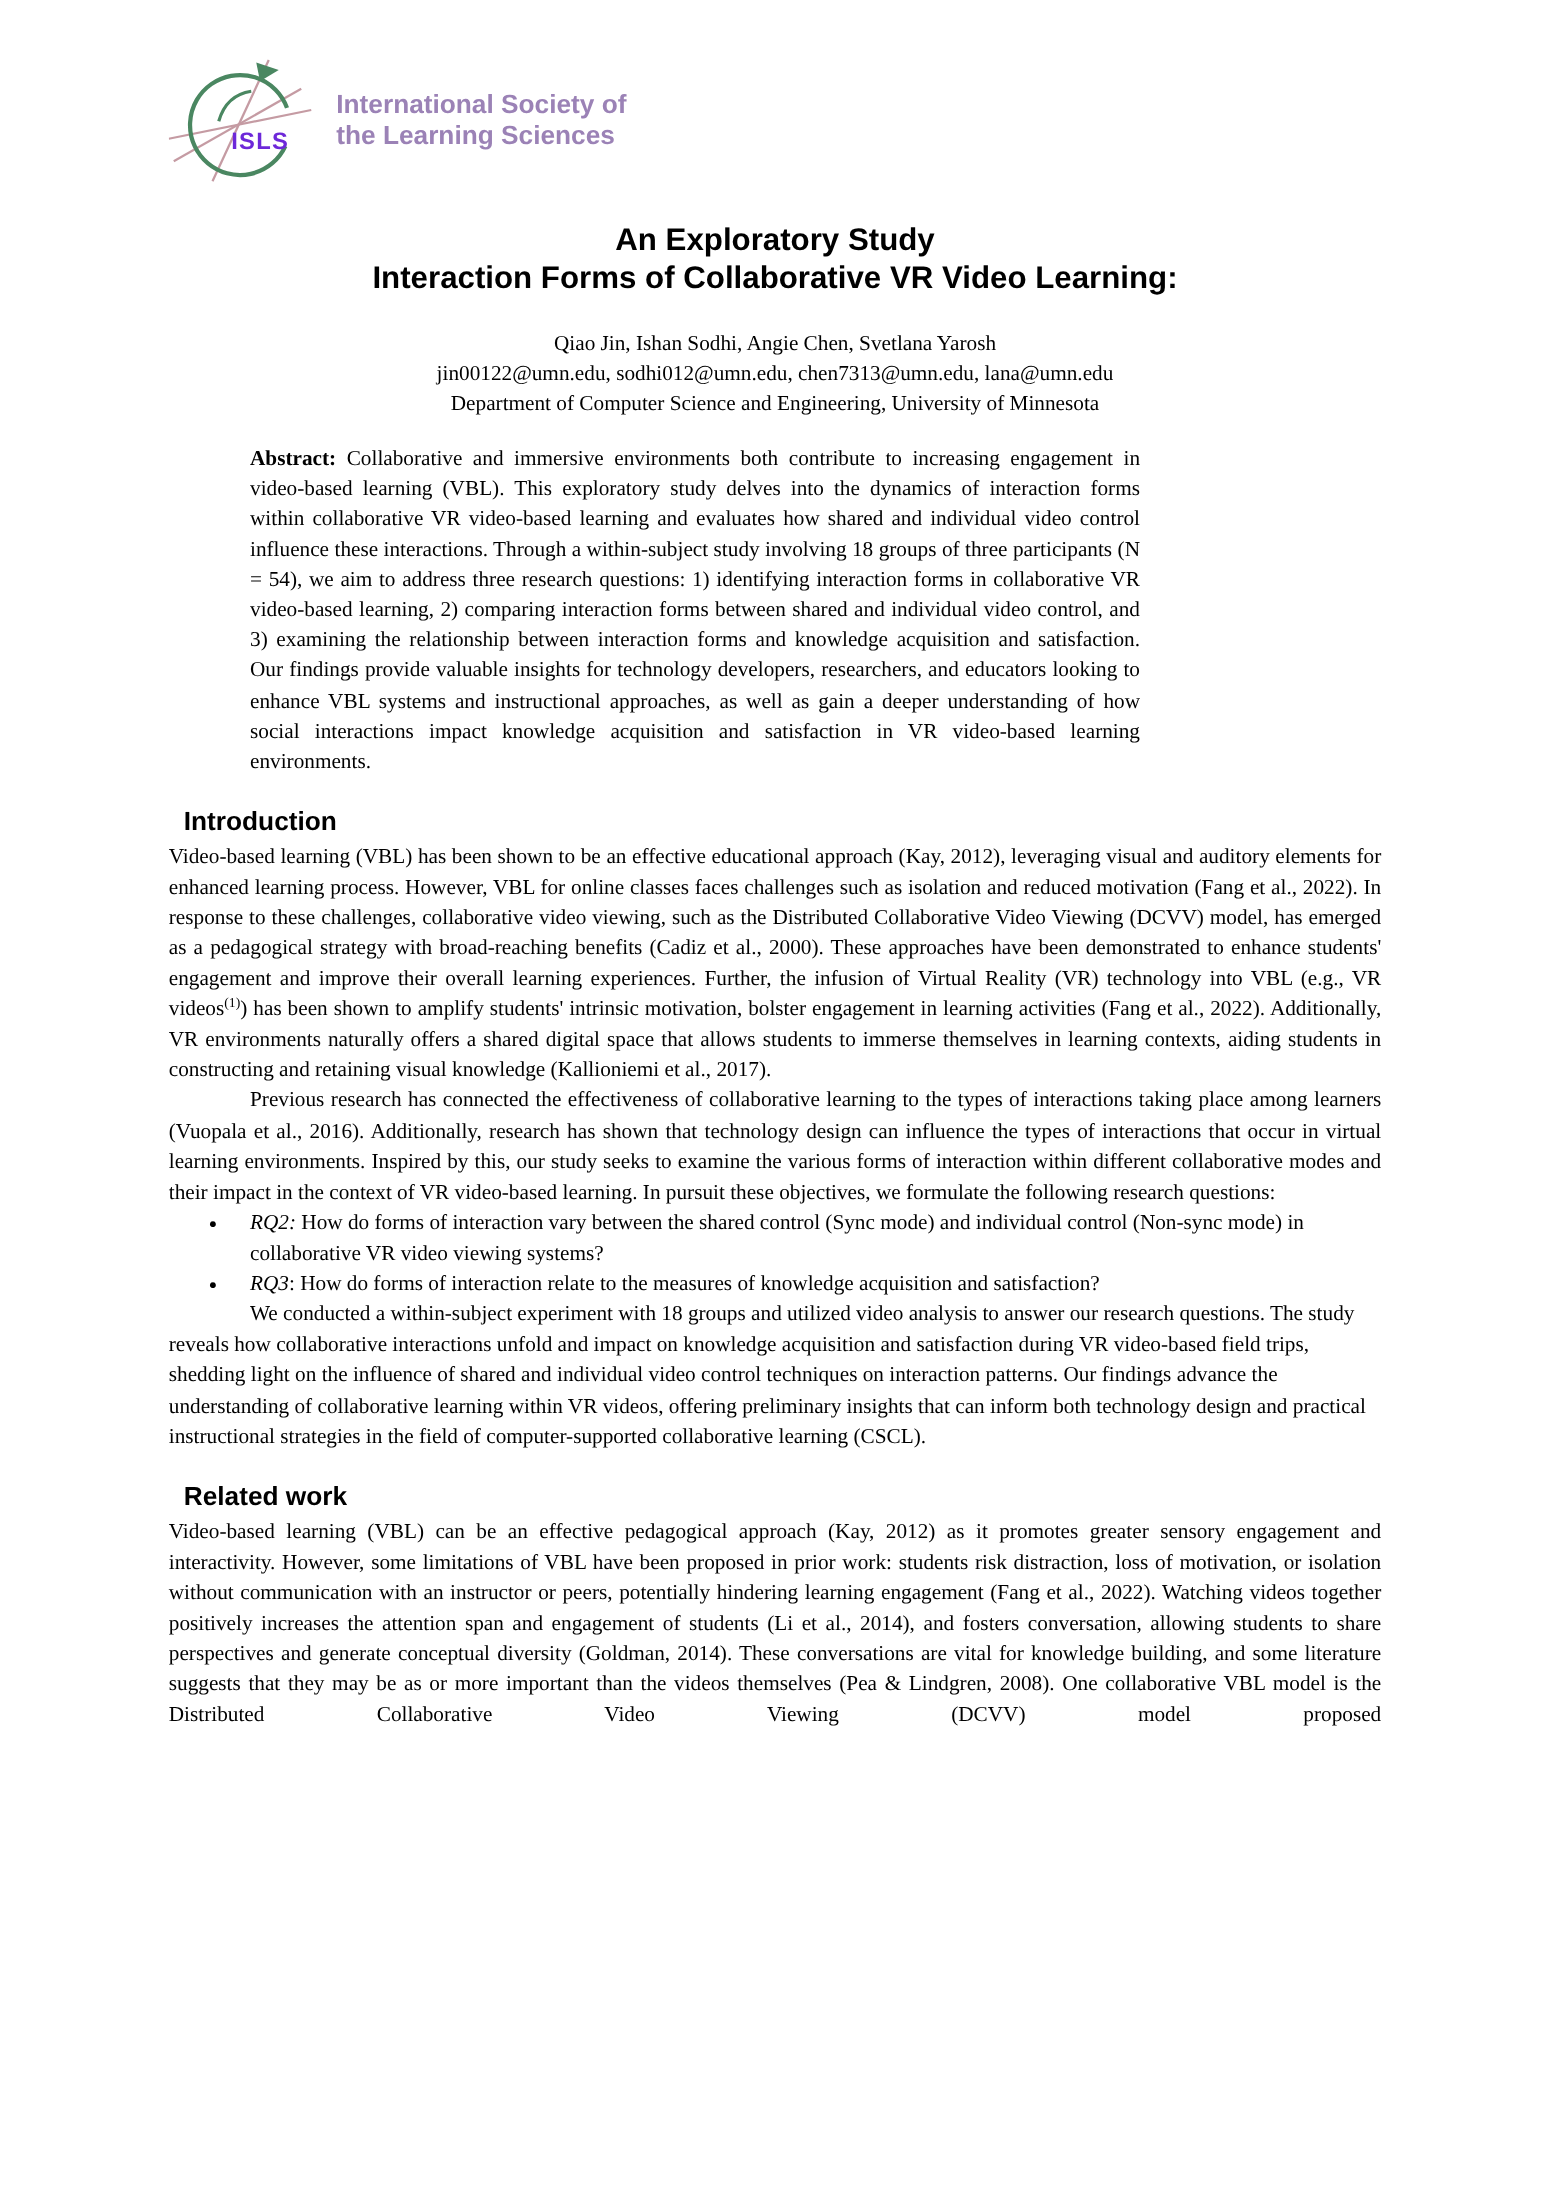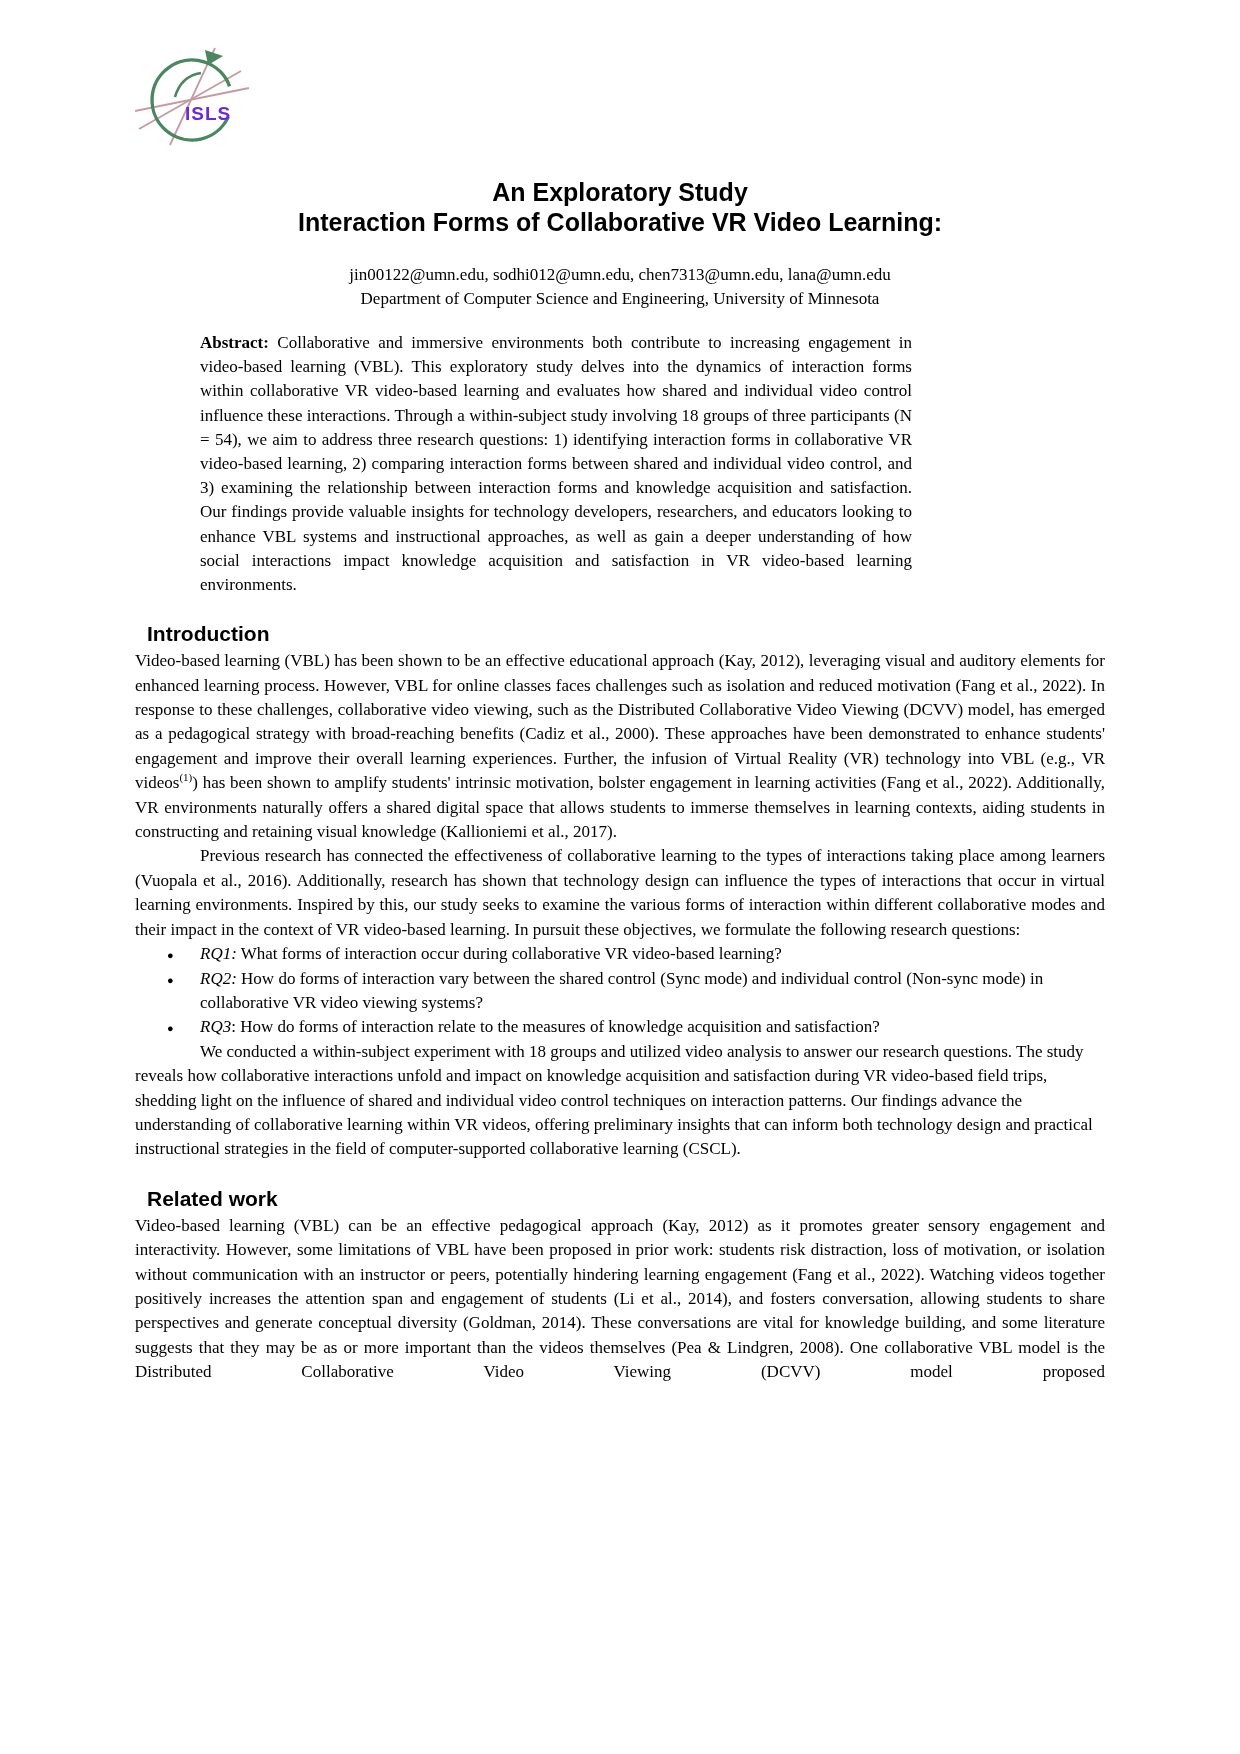--- a/index.html
+++ b/index.html
@@ -117,42 +117,46 @@
           <line x1="0" y1="66" x2="114" y2="43" stroke="#c59ba3" stroke-width="1.8"></line>
 
           <path d="M 93.3 71.9 A 40 40 0 1 1 94.6 41.3" fill="none" stroke="#4a8761" stroke-width="3.4"></path>
 
           <path d="M 66 28 Q 46 31 40 52" fill="none" stroke="#4a8761" stroke-width="2.6"></path>
 
           <polygon points="70,5 88,11 73,20" fill="#4a8761"></polygon>
         </svg>
         <span class="logo-abbr">ISLS</span>
       </div>
+      <div class="logo-wordmark">
+        <div>International Society of</div>
+        <div>the Learning Sciences</div>
+      </div>
     </header>
 
     <div class="title-block">
       <div>An Exploratory Study</div>
       <div>Interaction Forms of Collaborative VR Video Learning:</div>
     </div>
 
     <div class="byline-block">
+      <div>Qiao Jin, Ishan Sodhi, Angie Chen, Svetlana Yarosh</div>
       <div>jin00122@umn.edu, sodhi012@umn.edu, chen7313@umn.edu, lana@umn.edu</div>
       <div>Department of Computer Science and Engineering, University of Minnesota</div>
     </div>
 
     <p class="abstract"><span class="b">Abstract:</span> <span>Collaborative and immersive environments both contribute to increasing engagement in video-based learning (VBL). This exploratory study delves into the dynamics of interaction forms within collaborative VR video-based learning and evaluates how shared and individual video control influence these interactions. Through a within-subject study involving 18 groups of three participants (N = 54), we aim to address three research questions: 1) identifying interaction forms in collaborative VR video-based learning, 2) comparing interaction forms between shared and individual video control, and 3) examining the relationship between interaction forms and knowledge acquisition and satisfaction. Our findings provide valuable insights for technology developers, researchers, and educators looking to enhance VBL systems and instructional approaches, as well as gain a deeper understanding of how social interactions impact knowledge acquisition and satisfaction in VR video-based learning environments.</span></p>
 
     <h2 class="section-heading">Introduction</h2>
 
     <p class="para"><span>Video-based learning (VBL) has been shown to be an effective educational approach (Kay, 2012), leveraging visual and auditory elements for enhanced learning process. However, VBL for online classes faces challenges such as isolation and reduced motivation (Fang et al., 2022). In response to these challenges, collaborative video viewing, such as the Distributed Collaborative Video Viewing (DCVV) model, has emerged as a pedagogical strategy with broad-reaching benefits (Cadiz et al., 2000). These approaches have been demonstrated to enhance students' engagement and improve their overall learning experiences. Further, the infusion of Virtual Reality (VR) technology into VBL (e.g., VR videos</span><sup class="fn">(1)</sup><span>) has been shown to amplify students' intrinsic motivation, bolster engagement in learning activities (Fang et al., 2022). Additionally, VR environments naturally offers a shared digital space that allows students to immerse themselves in learning contexts, aiding students in constructing and retaining visual knowledge (Kallioniemi et al., 2017).</span></p>
 
     <p class="para indent">Previous research has connected the effectiveness of collaborative learning to the types of interactions taking place among learners (Vuopala et al., 2016). Additionally, research has shown that technology design can influence the types of interactions that occur in virtual learning environments. Inspired by this, our study seeks to examine the various forms of interaction within different collaborative modes and their impact in the context of VR video-based learning. In pursuit these objectives, we formulate the following research questions:</p>
 
     <ul class="rq-list">
-      <li><span class="i">RQ1:</span> <span>What forms of interaction occur during collaborative VR video-based learning?</span></li>
       <li><span class="i">RQ2:</span> <span>How do forms of interaction vary between the shared control (Sync mode) and individual control (Non-sync mode) in collaborative VR video viewing systems?</span></li>
       <li><span class="i">RQ3</span><span>: How do forms of interaction relate to the measures of knowledge acquisition and satisfaction?</span></li>
     </ul>
 
     <p class="para ragged indent">We conducted a within-subject experiment with 18 groups and utilized video analysis to answer our research questions. The study reveals how collaborative interactions unfold and impact on knowledge acquisition and satisfaction during VR video-based field trips, shedding light on the influence of shared and individual video control techniques on interaction patterns. Our findings advance the understanding of collaborative learning within VR videos, offering preliminary insights that can inform both technology design and practical instructional strategies in the field of computer-supported collaborative learning (CSCL).</p>
 
     <h2 class="section-heading">Related work</h2>
 
     <p class="para justify-last">Video-based learning (VBL) can be an effective pedagogical approach (Kay, 2012) as it promotes greater sensory engagement and interactivity. However, some limitations of VBL have been proposed in prior work: students risk distraction, loss of motivation, or isolation without communication with an instructor or peers, potentially hindering learning engagement (Fang et al., 2022). Watching videos together positively increases the attention span and engagement of students (Li et al., 2014), and fosters conversation, allowing students to share perspectives and generate conceptual diversity (Goldman, 2014). These conversations are vital for knowledge building, and some literature suggests that they may be as or more important than the videos themselves (Pea &amp; Lindgren, 2008). One collaborative VBL model is the Distributed Collaborative Video Viewing (DCVV) model proposed</p>
 

